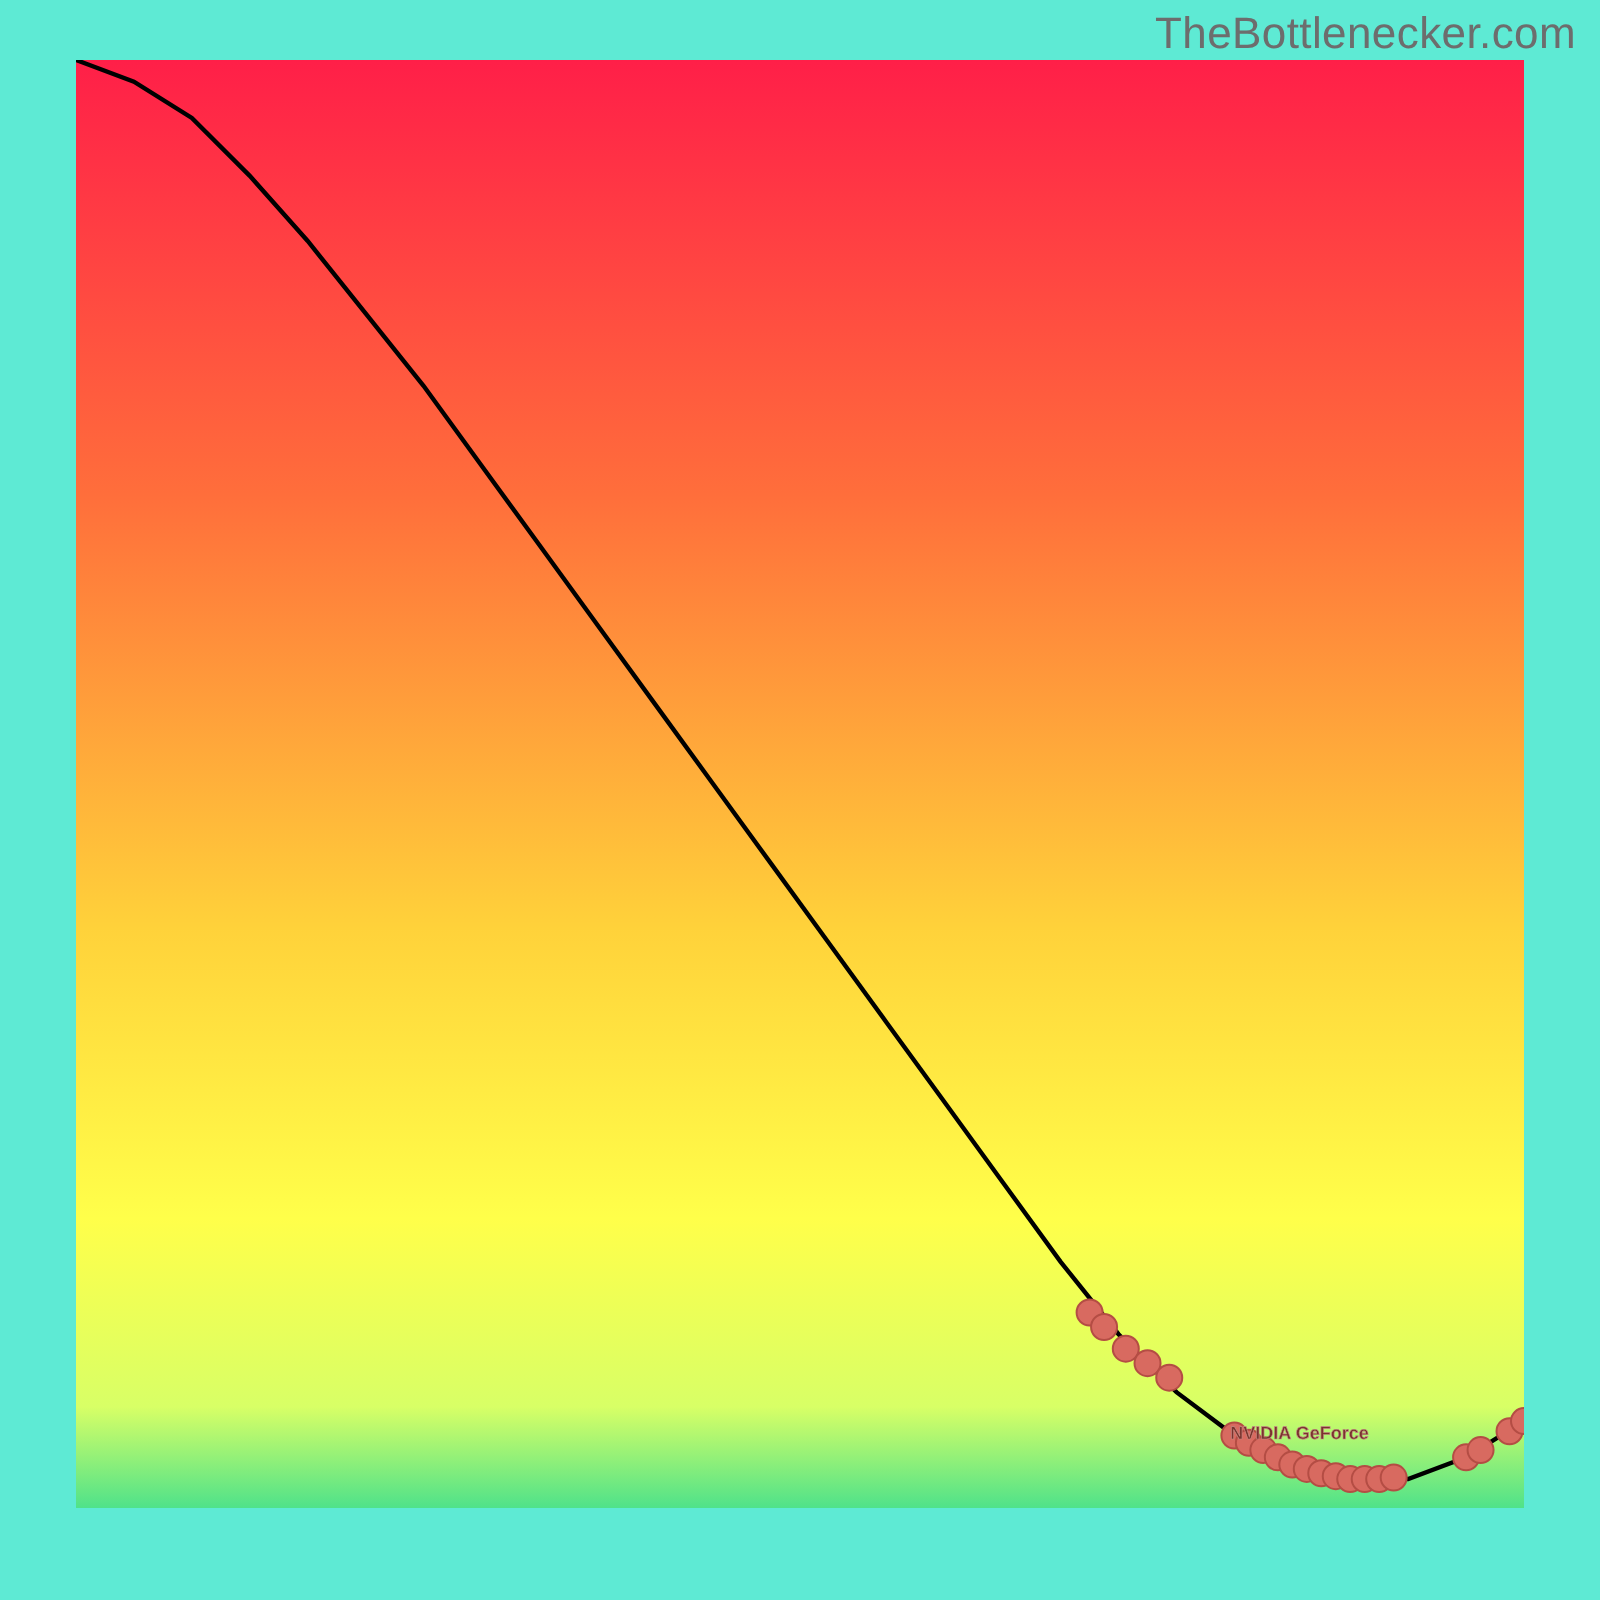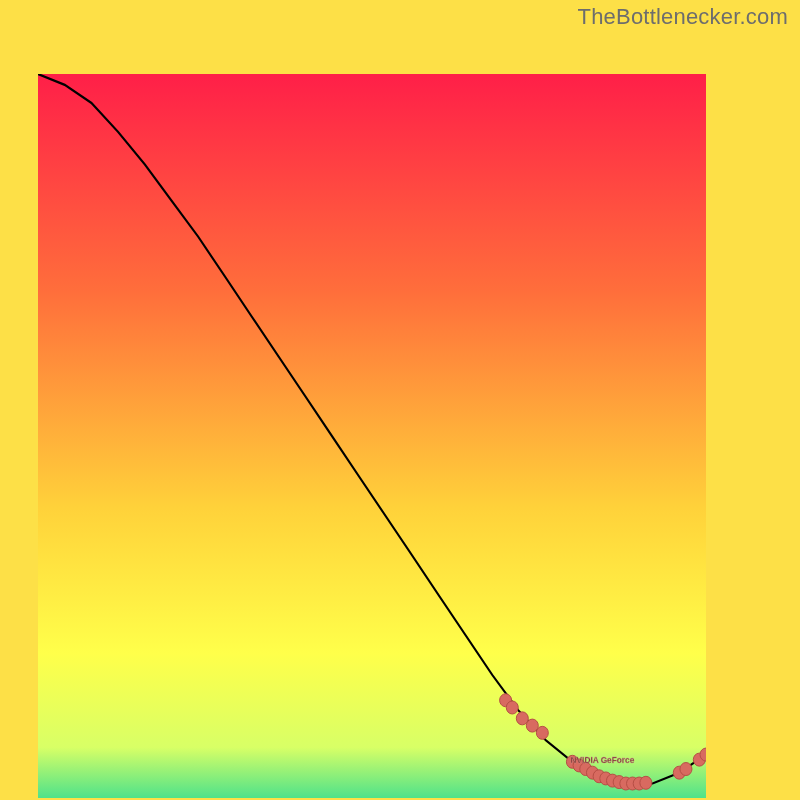--- a/index.html
+++ b/index.html
@@ -8,39 +8,38 @@
     width: 800px;
     height: 800px;
     background: #000;
     overflow: hidden;
     font-family: Arial, Helvetica, sans-serif;
   }
   .stage {
     position: relative;
     width: 800px;
     height: 800px;
-    background: #fde047;
+    background: #5eead4;
   }
   .attribution {
     position: absolute;
     top: 4px;
     right: 12px;
     color: #6d6d6d;
     font-size: 22px;
     letter-spacing: 0.2px;
     font-weight: 400;
   }
   .plot-frame {
     position: absolute;
     left: 38px;
     top: 30px;
-    width: 668px;
+    width: 724px;
     height: 724px;
     background: transparent;
-    margin-top: 44px;
   }
   .plot-svg {
     display: block;
     width: 100%;
     height: 100%;
   }
 </style>
 </head>
 <body>
 

